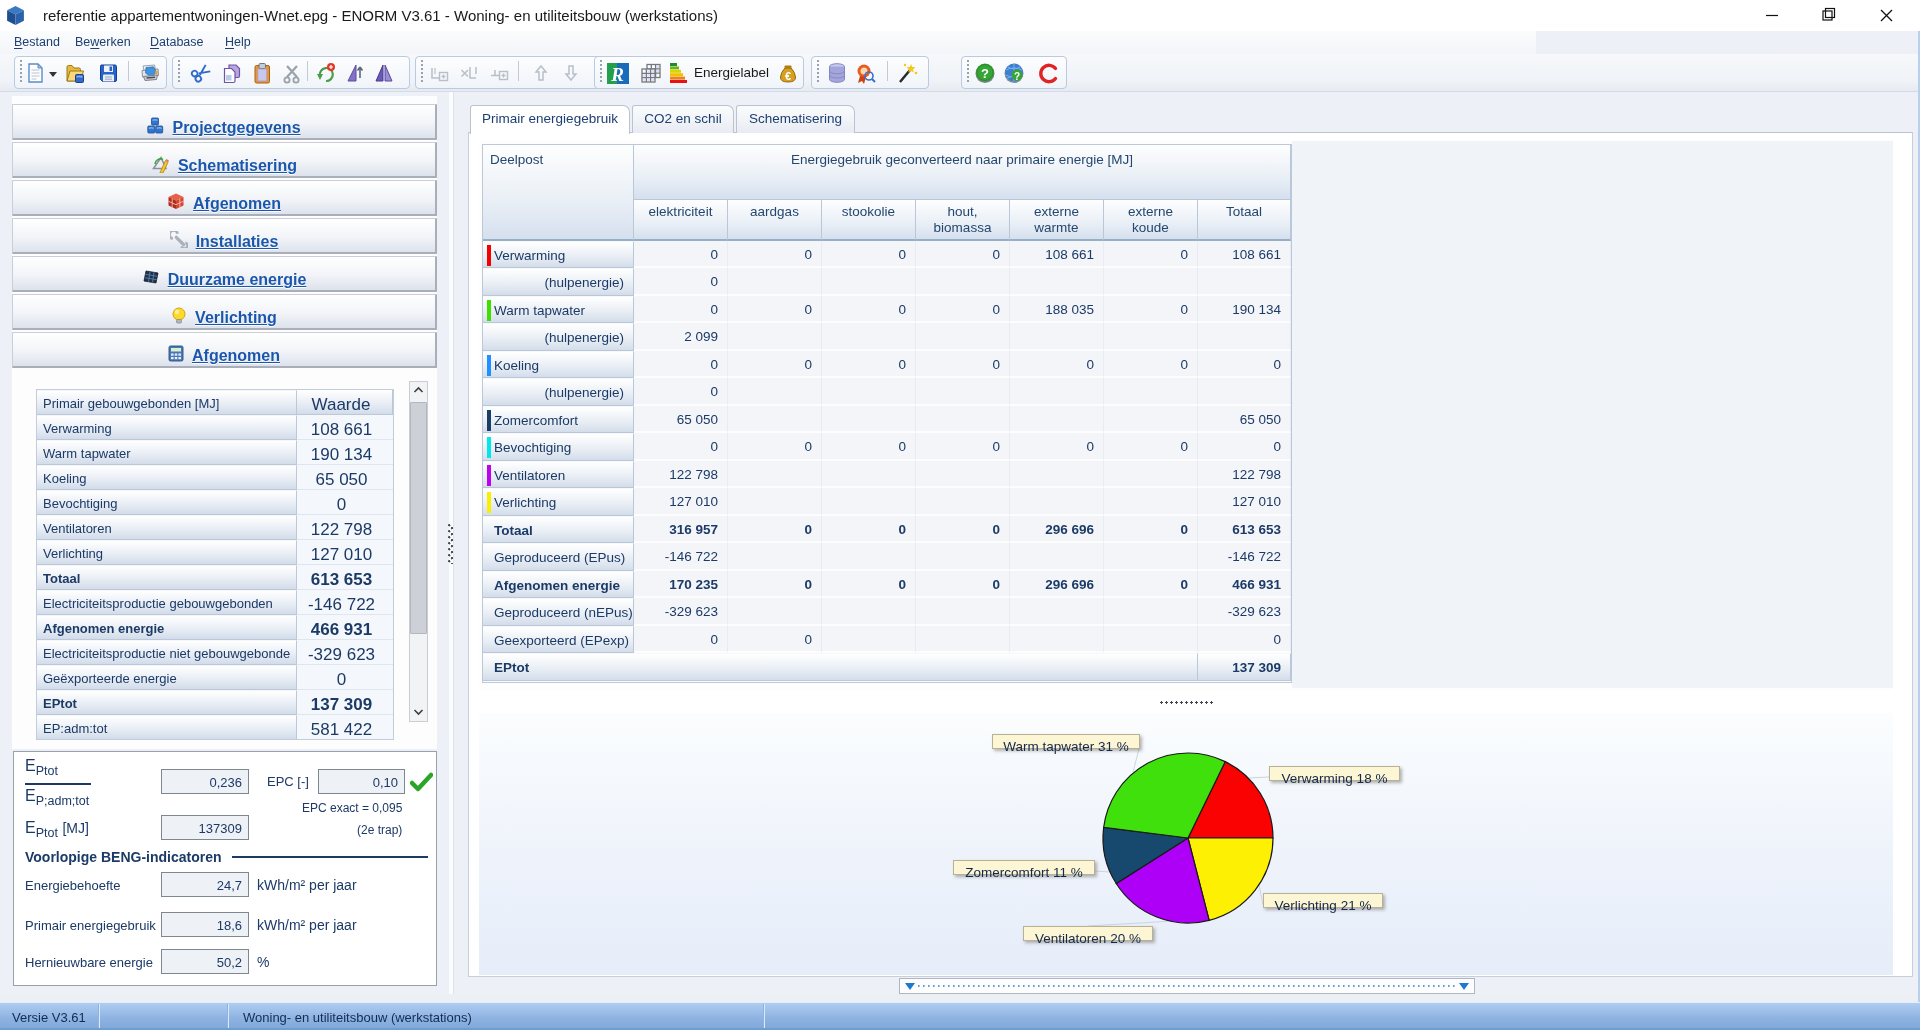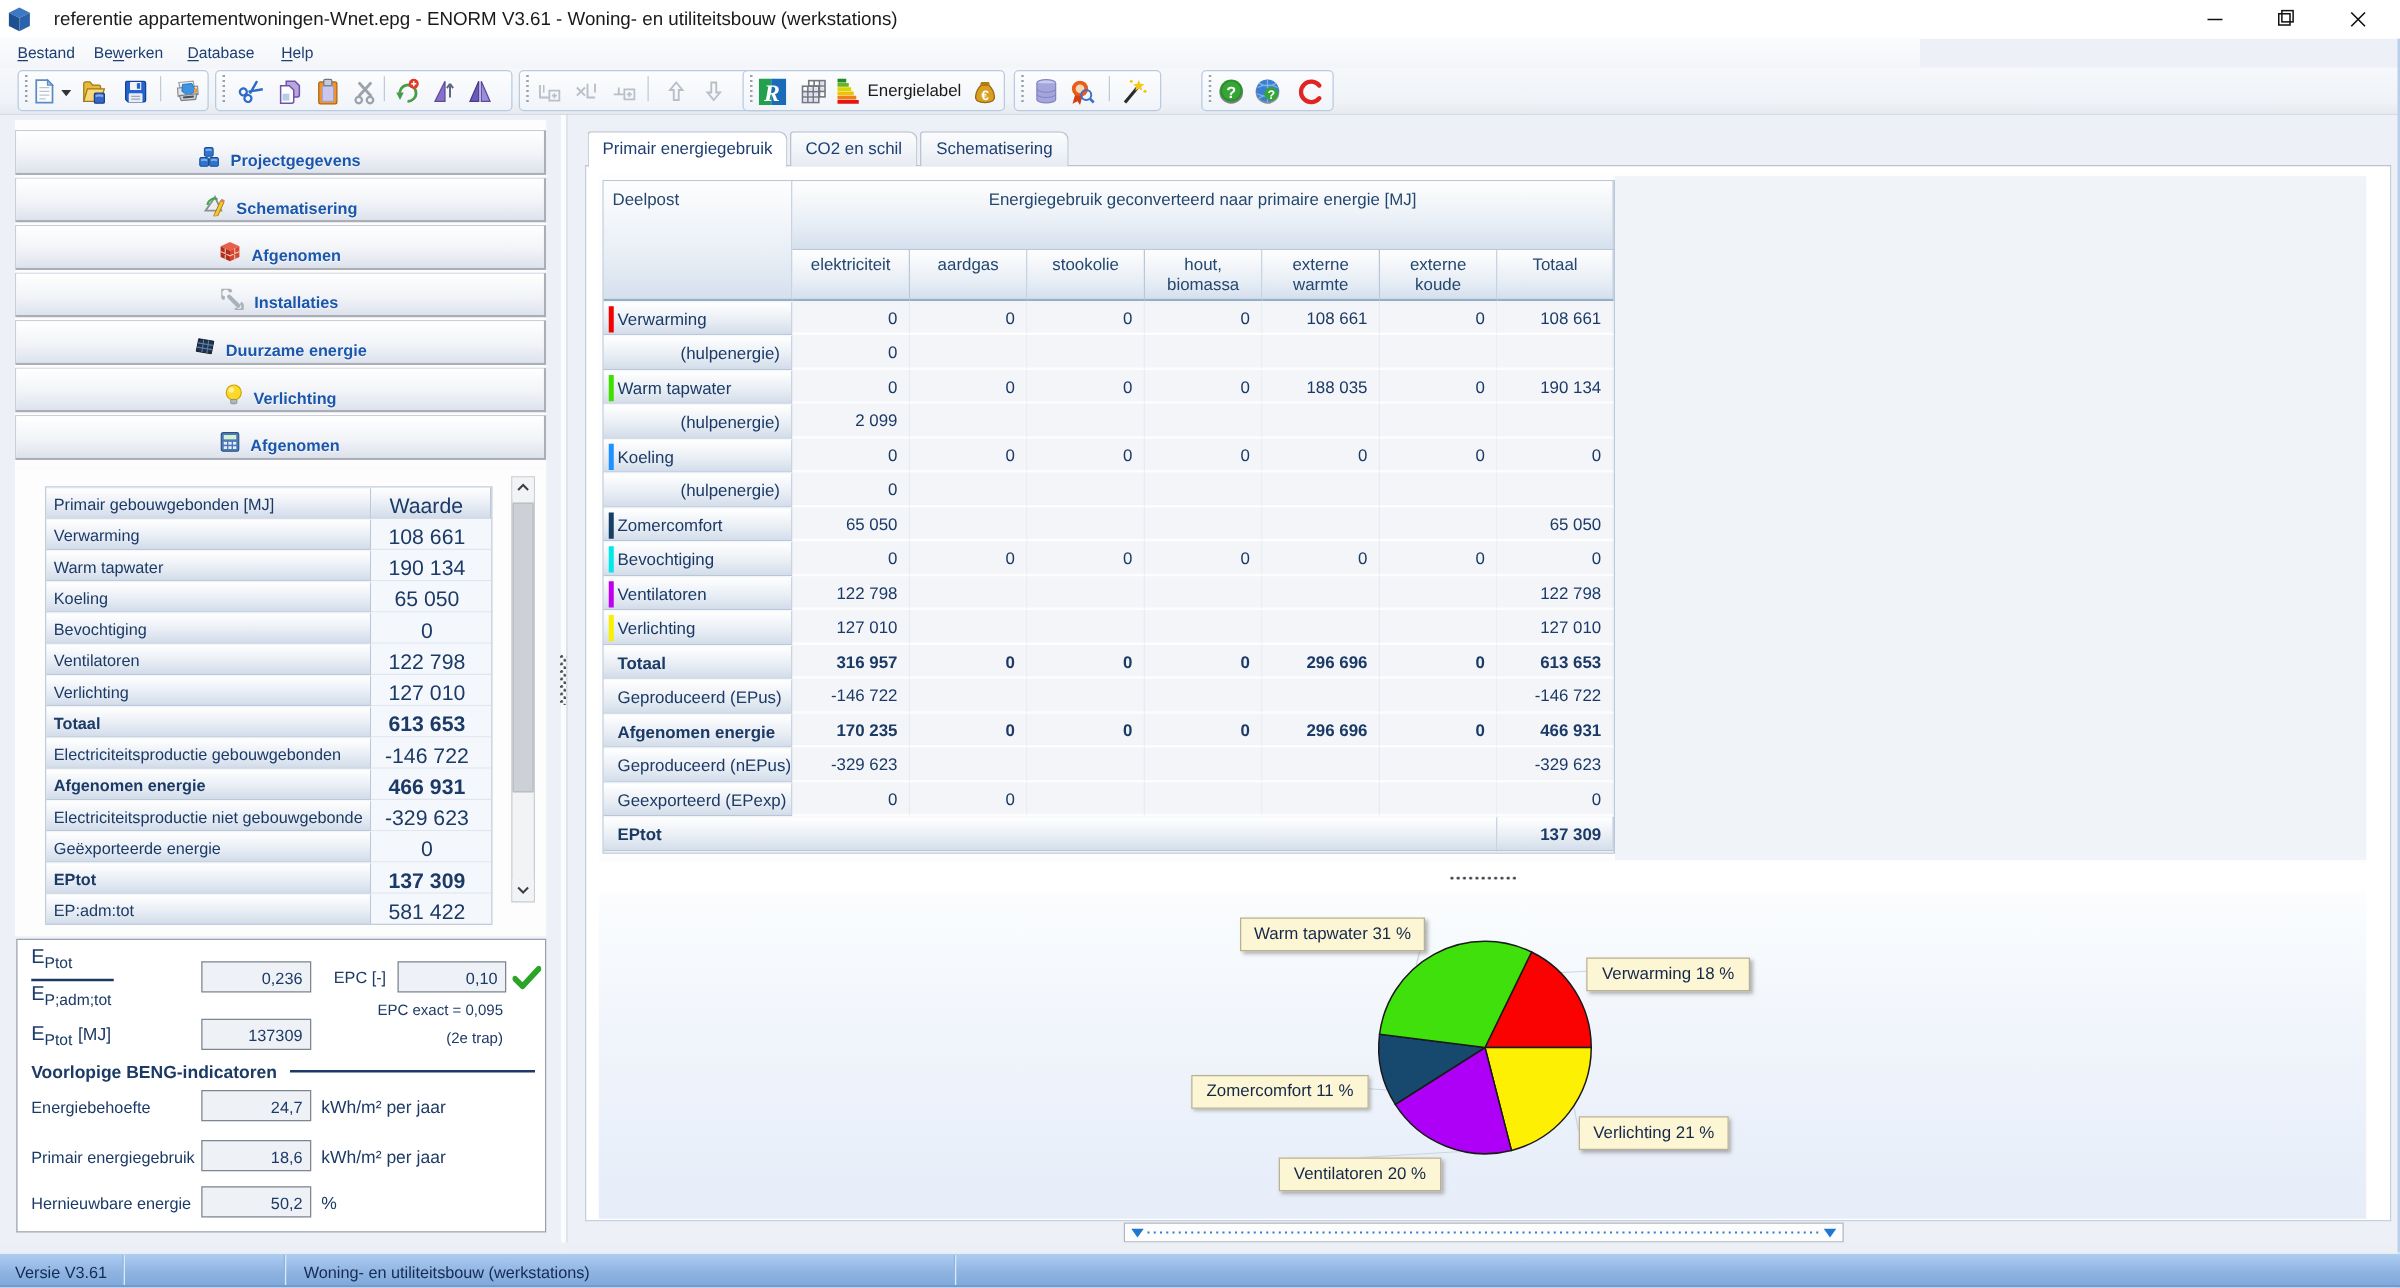--- a/index.html
+++ b/index.html
@@ -27,21 +27,21 @@
 .grip { top:6px; width:2px; height:24px;
   background:repeating-linear-gradient(to bottom,#98a2ae 0 2px,transparent 2px 4px); }
 .tsep { top:7px; width:1px; height:20px; background:#c2cad6; }
 
 
 #leftpanel1 { left:12px; top:96px; width:425px; height:278px; background:#fdfdfe; }
 .navbtn { left:12px; width:425px; height:36px; padding-top:12px;
   background:linear-gradient(#ffffff,#f2f4f8 55%,#dde2ec);
   border:1px solid #c9ced8; border-right:2px solid #a9aeb8; border-bottom:2px solid #a9aeb8;
   border-radius:1px; text-align:center; }
-.navbtn .lbl { font-size:13px; font-weight:bold; color:#1a57ac; vertical-align:middle; text-shadow:0 1px 0 rgba(255,255,255,.85); }
+.navbtn .lbl { font-size:16px; font-weight:bold; color:#1a57ac; vertical-align:middle; text-shadow:0 1px 0 rgba(255,255,255,.85);text-decoration:underline; }
 .navbtn .ic  { display:inline-block; vertical-align:middle; margin-right:8px; position:relative; top:0;}
 
 #leftpanel2 { left:12px; top:374px; width:425px; height:375px; background:#fdfdfe; }
 
 
 .ltr-label { background:linear-gradient(#ffffff,#e9eef5 55%,#d2dcea);
   border-right:1px solid #bcc8d8; border-bottom:1px solid #bcc8d8; border-top:1px solid #f4f7fa;
   color:#1c3a66; font-size:13px; padding:5px 0 0 6px; white-space:nowrap; overflow:hidden; }
 .ltr-value { background:#f4f7fb; border-bottom:1px solid #dfe6ef;
   color:#1c3a66; font-size:17px; text-align:center; padding:5px 7px 0 0; }
@@ -85,21 +85,21 @@
   color:#1c3a66; font-size:13.5px; white-space:nowrap; overflow:hidden; }
 .mcell { background:#f3f5f9; border-bottom:2px solid #fdfdfe; border-right:1px solid #e7ebf2;
   color:#1c3a66; font-size:13.5px; text-align:right; padding:6px 9px 0 0; }
 .colorbar { position:absolute; left:2px; top:3px; width:4.5px; height:21px; }
 
 
 #chartarea { left:479px; top:713px; width:1414px; height:262px;
   background:linear-gradient(#fbfdfe,#eef3fb 55%,#e6edf9); }
 .pielabel { position:absolute; background:#fdf6d5; border:1px solid #b9b194;
   box-shadow:2px 2px 3px rgba(110,110,110,0.5); font-size:13.5px; color:#14284a;
-  text-align:center; padding-top:4px; height:27px; }
+  text-align:center; padding-top:4px; height:15px; }
 
 
 #hscroll { left:899px; top:978px; width:576px; height:16px; background:#fdfdfd;
   border:1px solid #aeb6c2; }
 
 
 #statusbar { left:0; top:1002px; width:1920px; height:28px;
   background:linear-gradient(#aecdf1,#8fb3e2 55%,#7da8d8);
   border-top:1px solid #e8eef8; }
 .statusseg { top:1px; height:26px; border-right:1px solid #dce9f8; box-shadow:-1px 0 0 #8fb2dd inset; }

